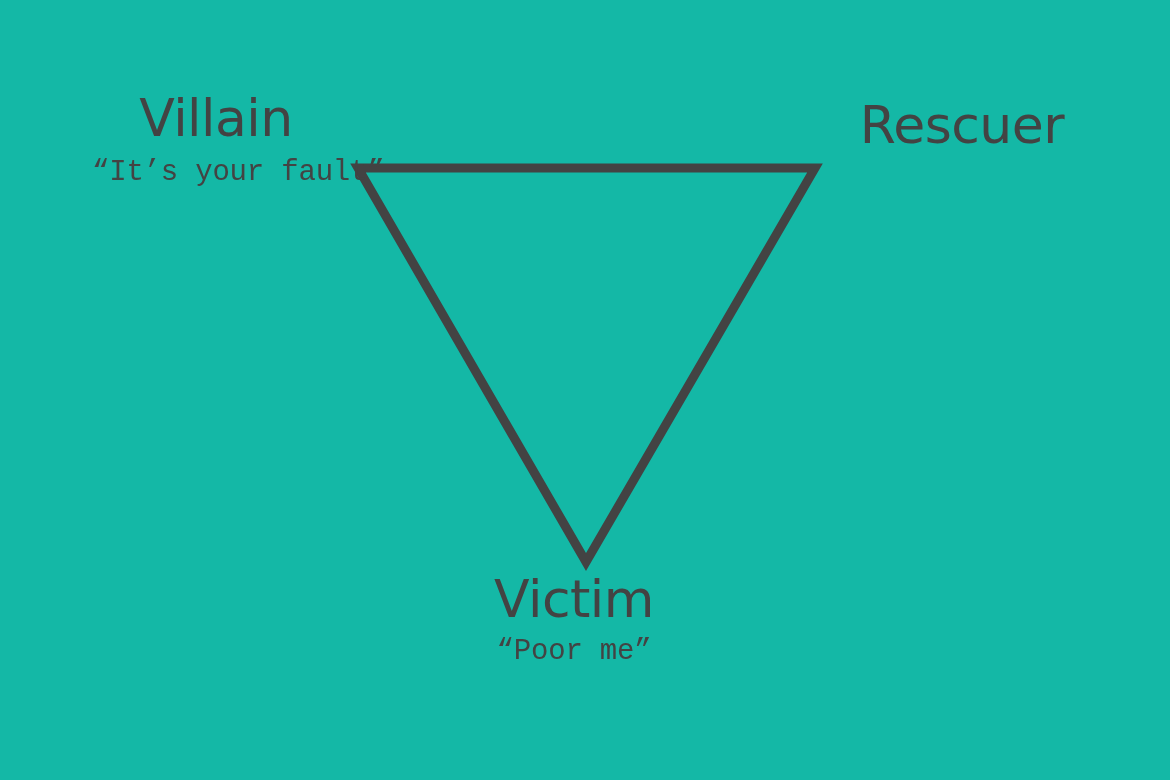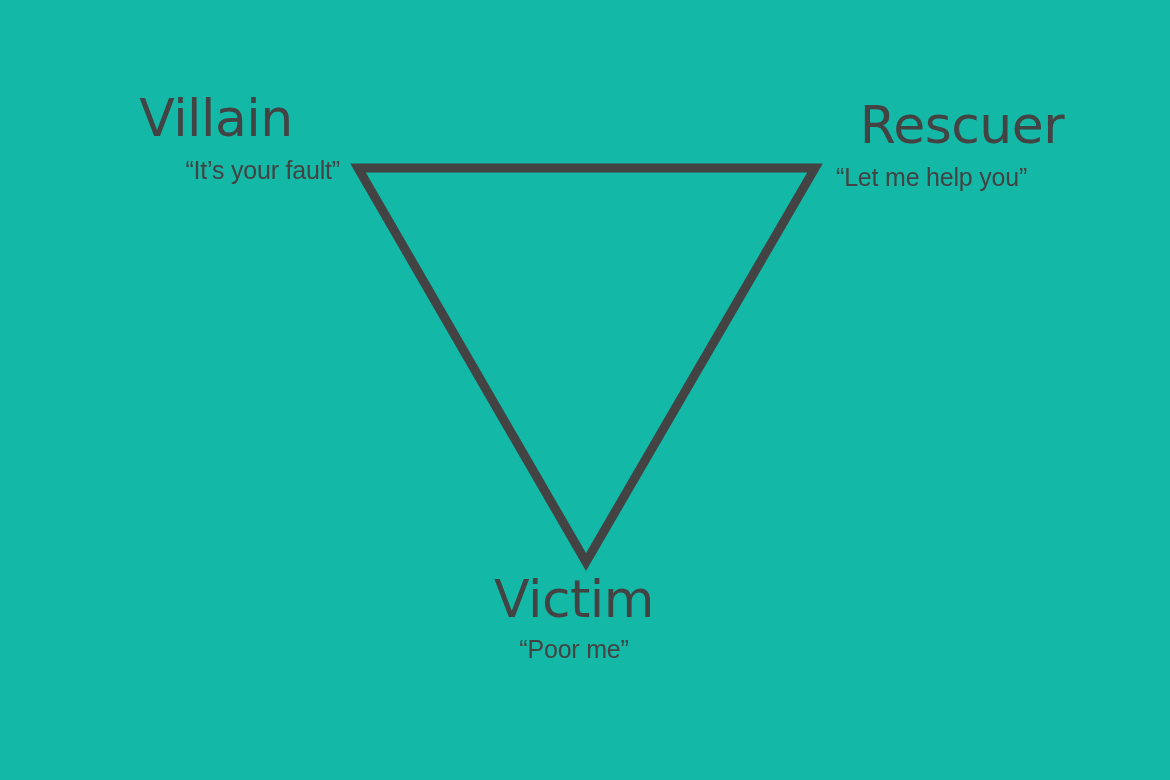--- a/index.html
+++ b/index.html
@@ -43,22 +43,22 @@
     font-size: 52px;
     font-weight: 400;
     line-height: 1.0;
     letter-spacing: -0.5px;
     color: #434343;
     white-space: nowrap;
     margin: 0;
   }
 
   .role-quote {
-    font-family: Liberation Sans, sans-serif;
-    font-size: 25px;
+    font-family: Liberation Mono, monospace;
+    font-size: 29px;
     font-weight: 400;
     line-height: 1.0;
     letter-spacing: -0.2px;
     color: #434343;
     white-space: nowrap;
     margin: 0;
   }
 
   
   #node-villain {
@@ -105,21 +105,20 @@
     <polygon id="triangle-path" points="358,168 815,168 586,562" fill="none" stroke="#434343" stroke-width="9" stroke-linejoin="miter" stroke-miterlimit="12"></polygon>
   </svg>
 
   <div class="node" id="node-villain">
     <div class="role-title" style="color: rgb(67, 67, 67);">Villain</div>
     <div class="role-quote" style="color: rgb(67, 67, 67);">“It’s your fault”</div>
   </div>
 
   <div class="node" id="node-rescuer">
     <div class="role-title" style="color: rgb(67, 67, 67);">Rescuer</div>
-    <div class="role-quote" style="color: rgb(67, 67, 67);">“Let me help you”</div>
   </div>
 
   <div class="node" id="node-victim">
     <div class="role-title" style="color: rgb(67, 67, 67);">Victim</div>
     <div class="role-quote" style="color: rgb(67, 67, 67);">“Poor me”</div>
   </div>
 
 </div>
 
 </body></html>

